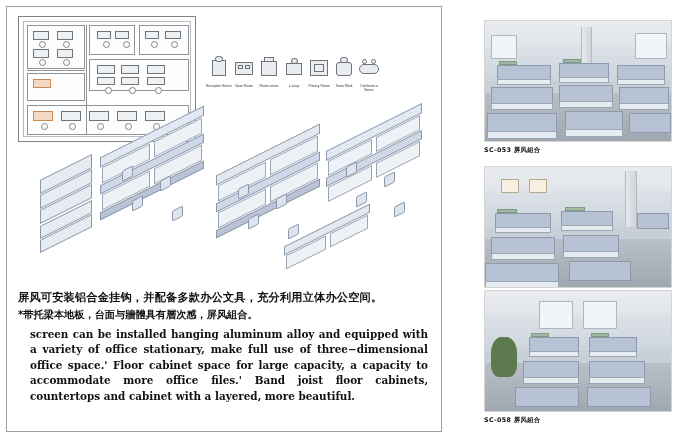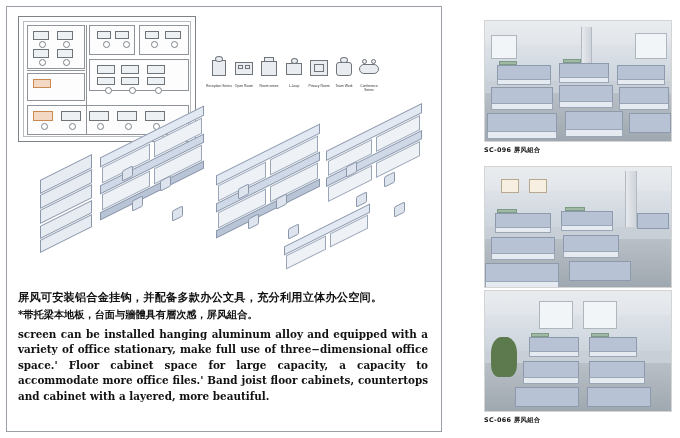--- a/index.html
+++ b/index.html
@@ -177,21 +177,21 @@
     font-size: 10.2px;
     font-weight: bold;
     line-height: 1.45;
     margin: 0;
   }
   .t-en {
     font-family: "DejaVu Serif", serif;
     font-size: 10.4px;
     font-weight: bold;
     line-height: 1.5;
-    margin: 4px 0 0 0;
+    margin: 4px 0 0 12px;
     text-align: justify;
     text-align-last: left;
   }
   
   .right-panel {
     position: absolute;
     left: 452px;
     top: 0;
     width: 228px;
     height: 438px;
@@ -484,21 +484,21 @@
         <div class="ws-top" style="left:134px;top:82px;width:50px;height:7px;"></div>
 
         <div class="ws" style="left:2px;top:92px;width:70px;height:20px;"></div>
         <div class="ws-top" style="left:2px;top:110px;width:70px;height:8px;"></div>
         <div class="ws" style="left:80px;top:90px;width:58px;height:20px;"></div>
         <div class="ws-top" style="left:80px;top:108px;width:58px;height:8px;"></div>
         <div class="ws" style="left:144px;top:92px;width:42px;height:20px;"></div>
         <div class="ws-green" style="left:14px;top:40px;width:18px;height:4px;"></div>
         <div class="ws-green" style="left:78px;top:38px;width:18px;height:4px;"></div>
       </div>
-      <div class="caption">SC-096  屏风組合</div>
+      <div class="caption">SC-053  屏风組合</div>
     </div>
 
     <div class="photo-block" style="top:166px;">
       <div class="photo">
         <div class="ph-ceiling"></div>
         <div class="ph-wall"></div>
         <div class="ph-floor"></div>
         <div class="ph-art" style="left:16px;top:12px;width:18px;height:14px;"></div>
         <div class="ph-art" style="left:44px;top:12px;width:18px;height:14px;"></div>
         <div class="ph-col" style="left:140px;top:4px;width:10px;height:56px;"></div>
@@ -540,16 +540,16 @@
         <div class="ws" style="left:38px;top:70px;width:56px;height:18px;"></div>
         <div class="ws-top" style="left:38px;top:86px;width:56px;height:7px;"></div>
         <div class="ws" style="left:104px;top:70px;width:56px;height:18px;"></div>
         <div class="ws-top" style="left:104px;top:86px;width:56px;height:7px;"></div>
 
         <div class="ws" style="left:30px;top:96px;width:64px;height:20px;"></div>
         <div class="ws" style="left:102px;top:96px;width:64px;height:20px;"></div>
         <div class="ws-green" style="left:46px;top:42px;width:18px;height:4px;"></div>
         <div class="ws-green" style="left:106px;top:42px;width:18px;height:4px;"></div>
       </div>
-      <div class="caption">SC-066  屏风組合</div>
+      <div class="caption">SC-058  屏风組合</div>
     </div>
   </div>
 </div>
 
 </body></html>

